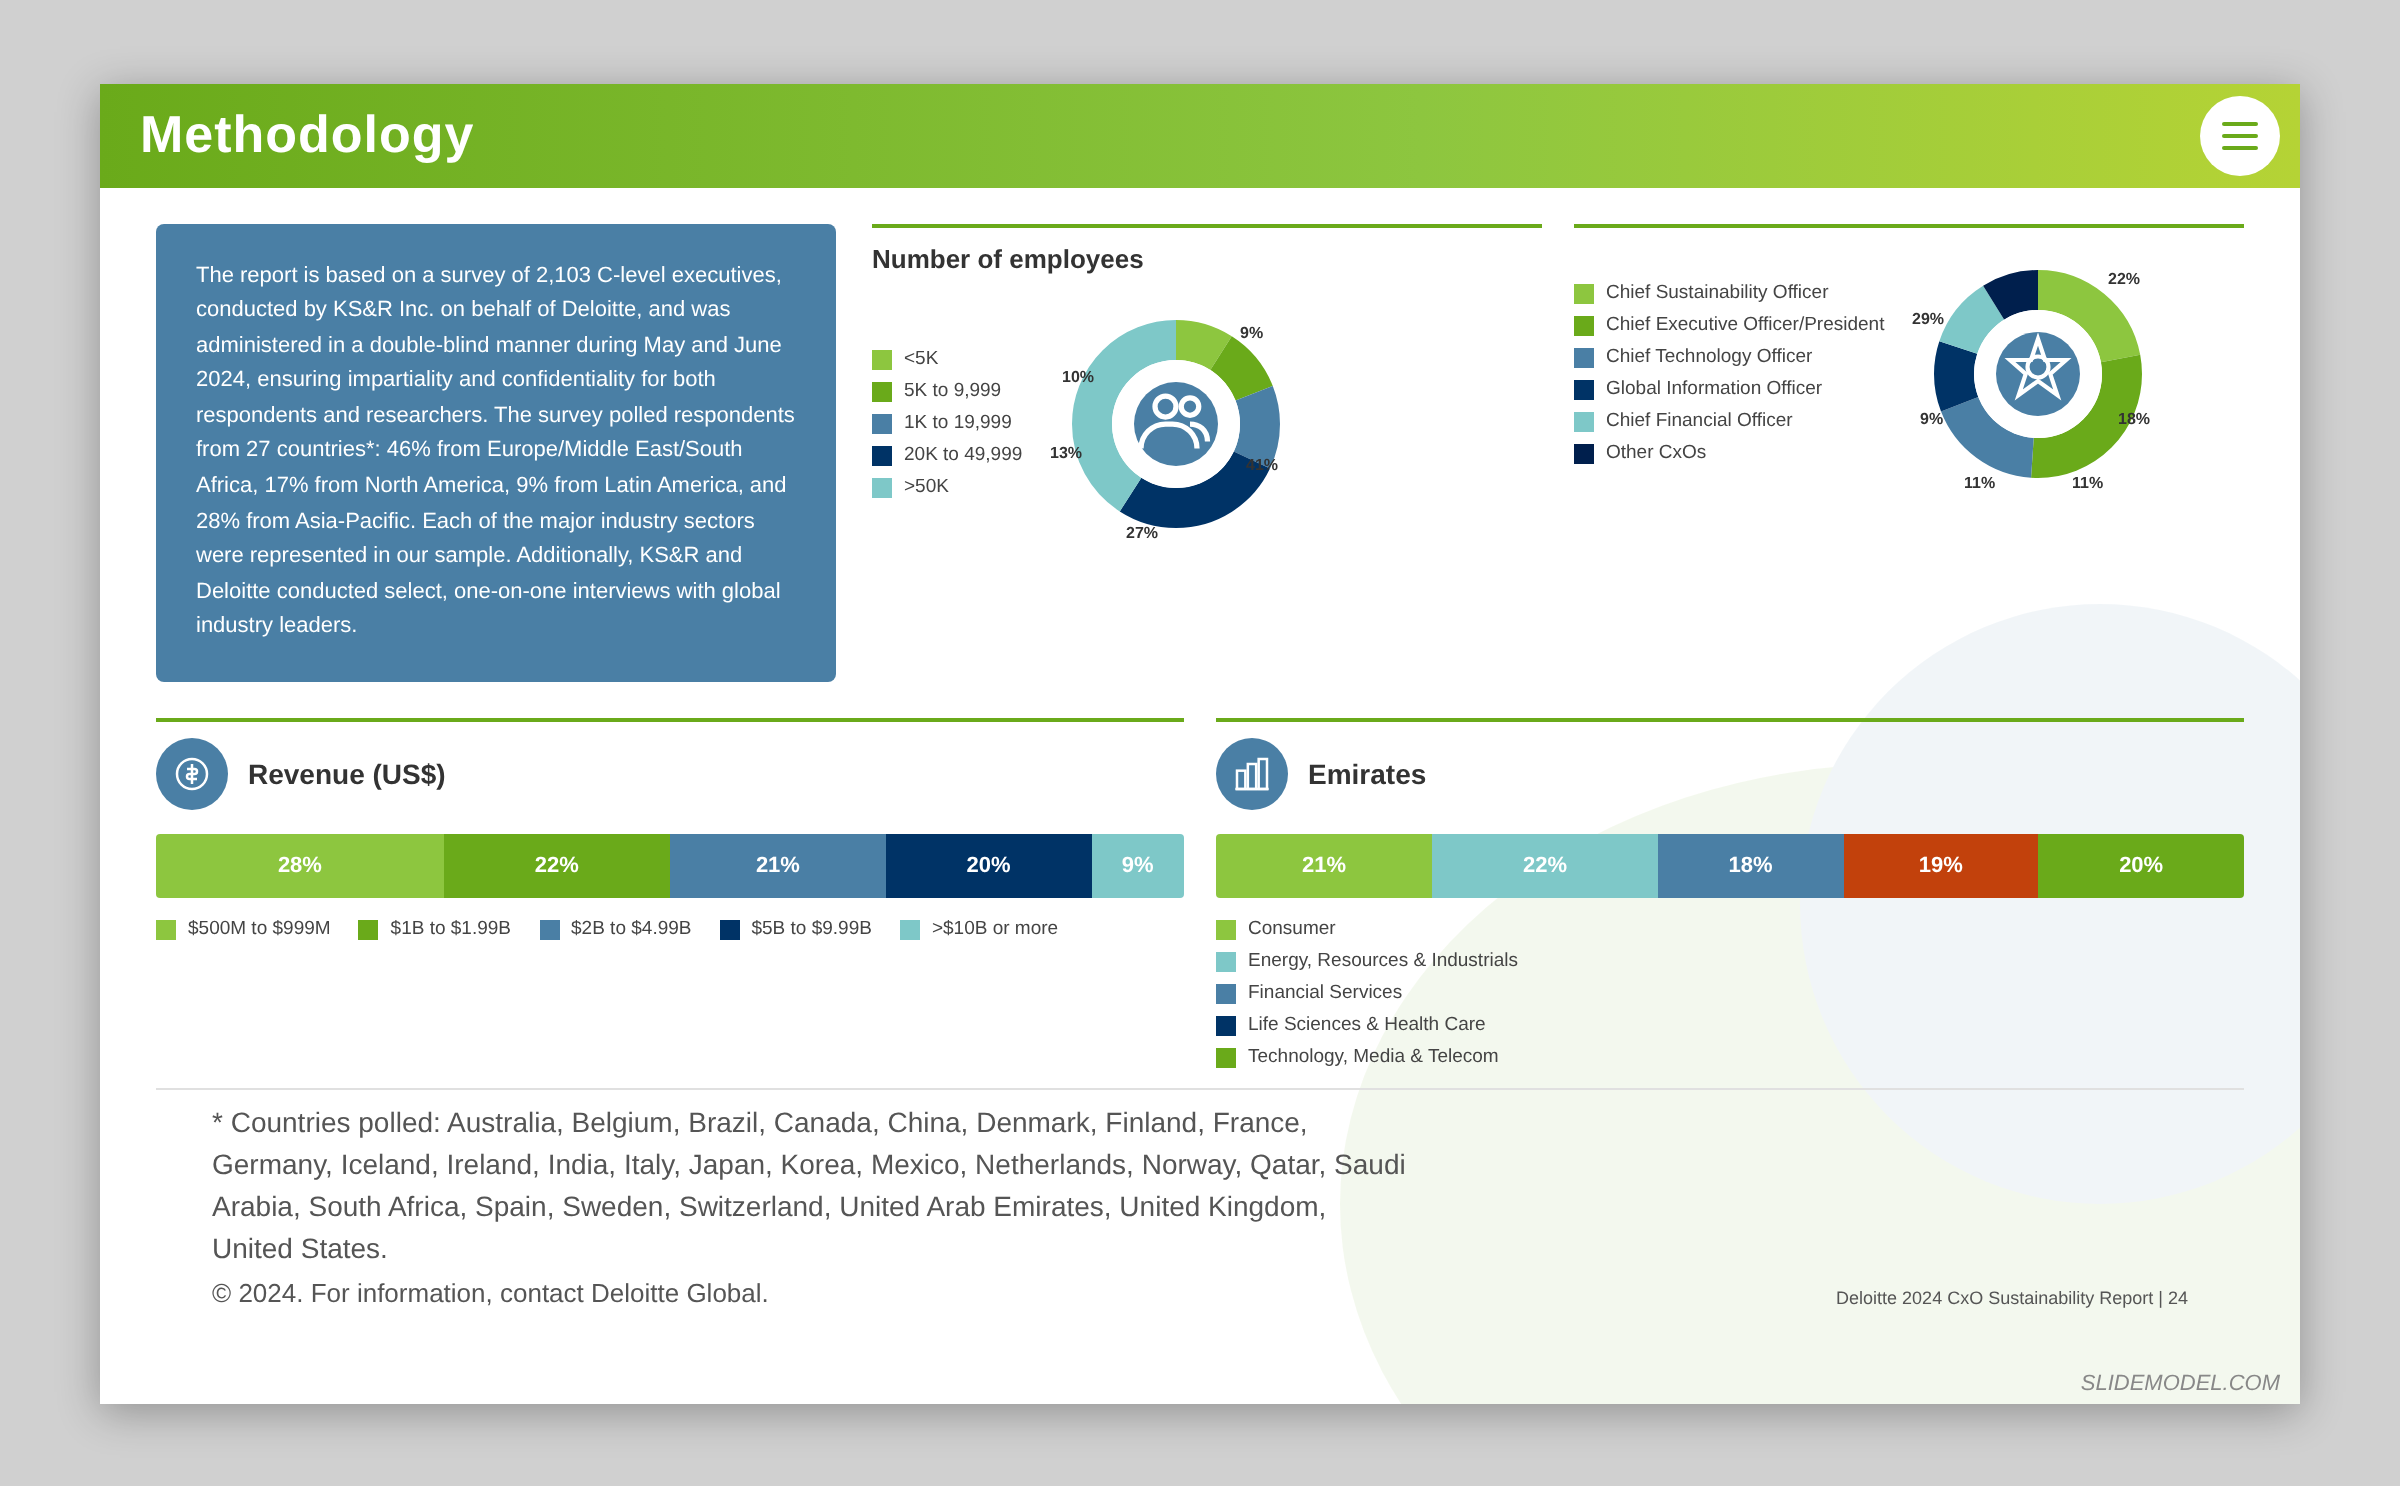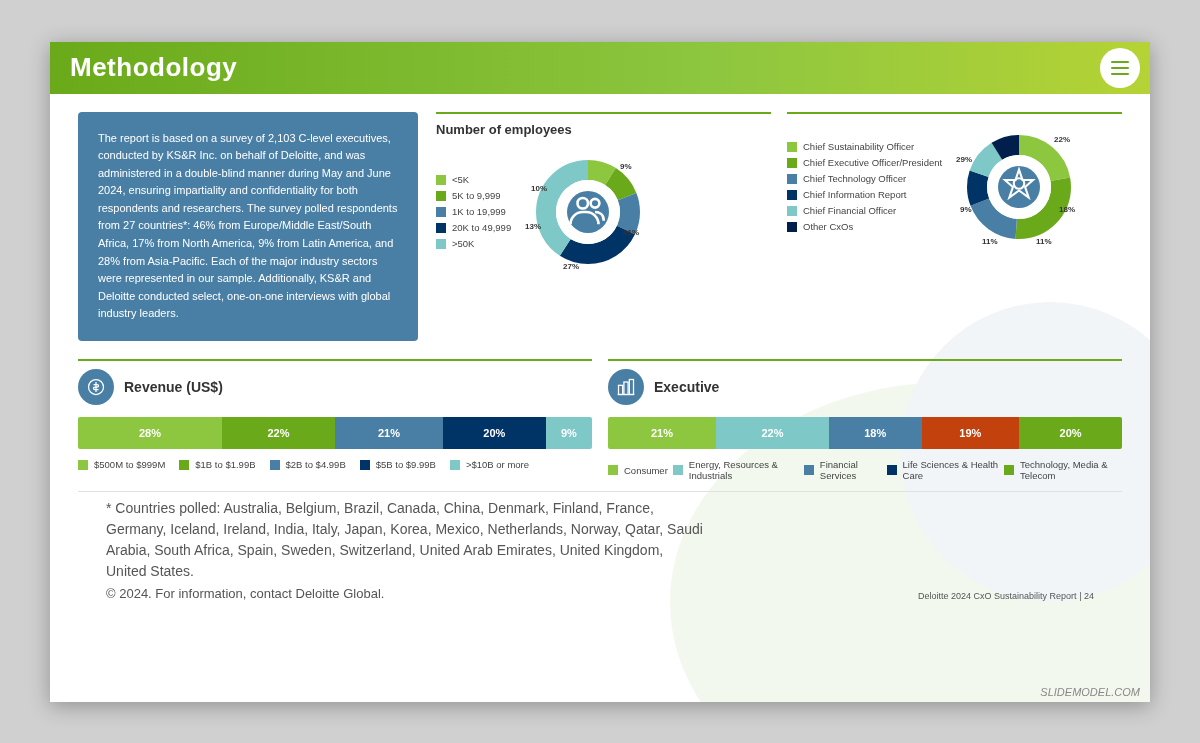--- a/index.html
+++ b/index.html
@@ -229,21 +229,21 @@
     .slidemodel-tag {
       position: absolute;
       bottom: 4px;
       right: 10px;
       font-size: 11px;
       color: #888;
       font-style: italic;
     }
     .industry-legend {
       display: flex;
-      flex-direction: row;
+      flex-direction: column;
       gap: 5px;
       margin-top: 4px;
       justify-content: flex-end;
     }
     .industry-legend-item {
       display: flex;
       align-items: center;
       gap: 6px;
       font-size: 9.5px;
       color: #444;
@@ -347,21 +347,21 @@
               <div class="legend-item">
                 <div class="legend-dot" style="background:#6aaa1a;"></div>
                 <span>Chief Executive Officer/President</span>
               </div>
               <div class="legend-item">
                 <div class="legend-dot" style="background:#4a7fa5;"></div>
                 <span>Chief Technology Officer</span>
               </div>
               <div class="legend-item">
                 <div class="legend-dot" style="background:#003366;"></div>
-                <span>Chief Information Report</span>
+                <span>Global Information Officer</span>
               </div>
               <div class="legend-item">
                 <div class="legend-dot" style="background:#7ec8c8;"></div>
                 <span>Chief Financial Officer</span>
               </div>
               <div class="legend-item">
                 <div class="legend-dot" style="background:#001f4d;"></div>
                 <span>Other CxOs</span>
               </div>
             </div>
@@ -442,21 +442,21 @@
       <div class="bottom-panel">
         <div class="bottom-panel-header">
           <div class="panel-icon-circle">
             <svg width="20" height="20" viewBox="0 0 24 24" fill="none" xmlns="http://www.w3.org/2000/svg">
               <rect x="3" y="10" width="5" height="11" stroke="white" stroke-width="1.5"></rect>
               <rect x="9.5" y="6" width="5" height="15" stroke="white" stroke-width="1.5"></rect>
               <rect x="16" y="3" width="5" height="18" stroke="white" stroke-width="1.5"></rect>
               <path d="M2 21h20" stroke="white" stroke-width="1.5"></path>
             </svg>
           </div>
-          <span class="panel-title">Executive</span>
+          <span class="panel-title">Emirates</span>
         </div>
         <div class="stacked-bar">
           <div class="bar-segment" style="background:#8dc63f; width:21%;">21%</div>
           <div class="bar-segment" style="background:#7ec8c8; width:22%;">22%</div>
           <div class="bar-segment" style="background:#4a7fa5; width:18%;">18%</div>
           <div class="bar-segment" style="background:#c2410c; width:19%;">19%</div>
           <div class="bar-segment" style="background:#6aaa1a; width:20%;">20%</div>
         </div>
         <div class="industry-legend">
           <div class="industry-legend-item">

